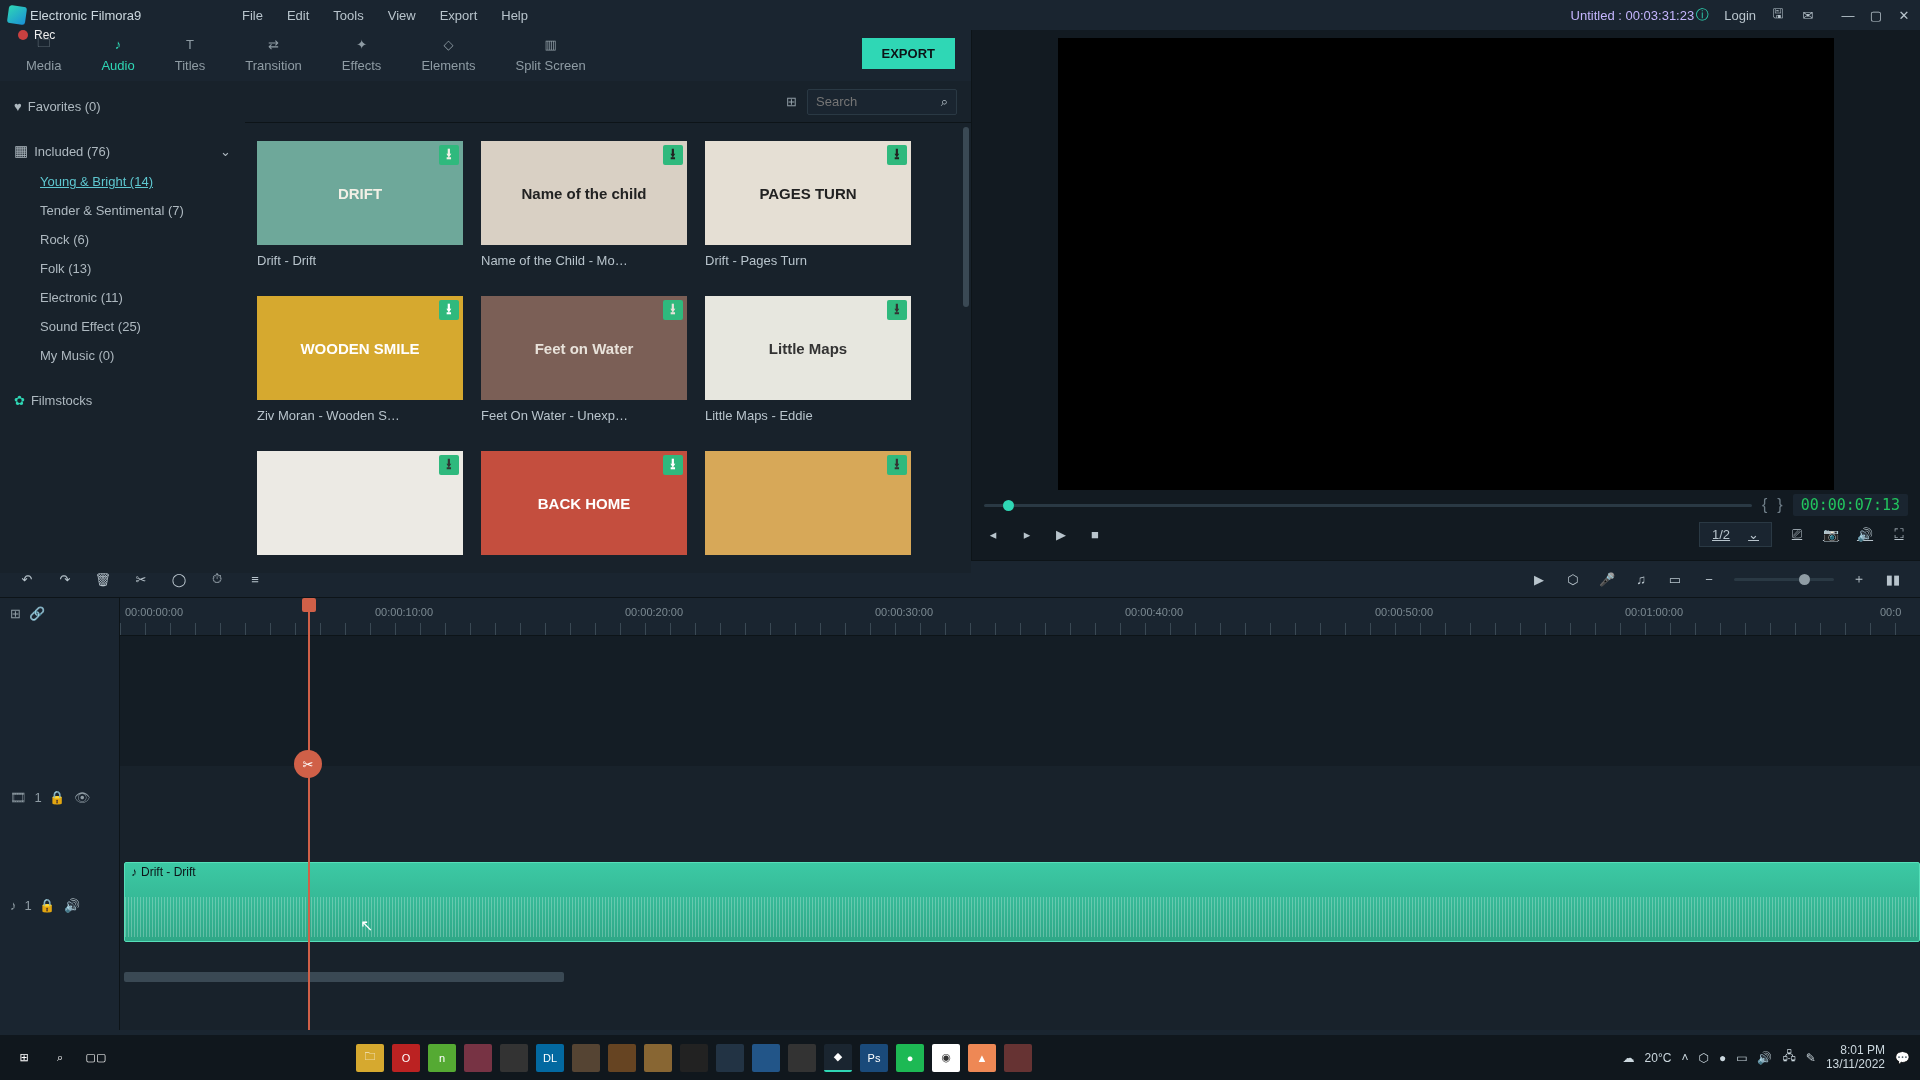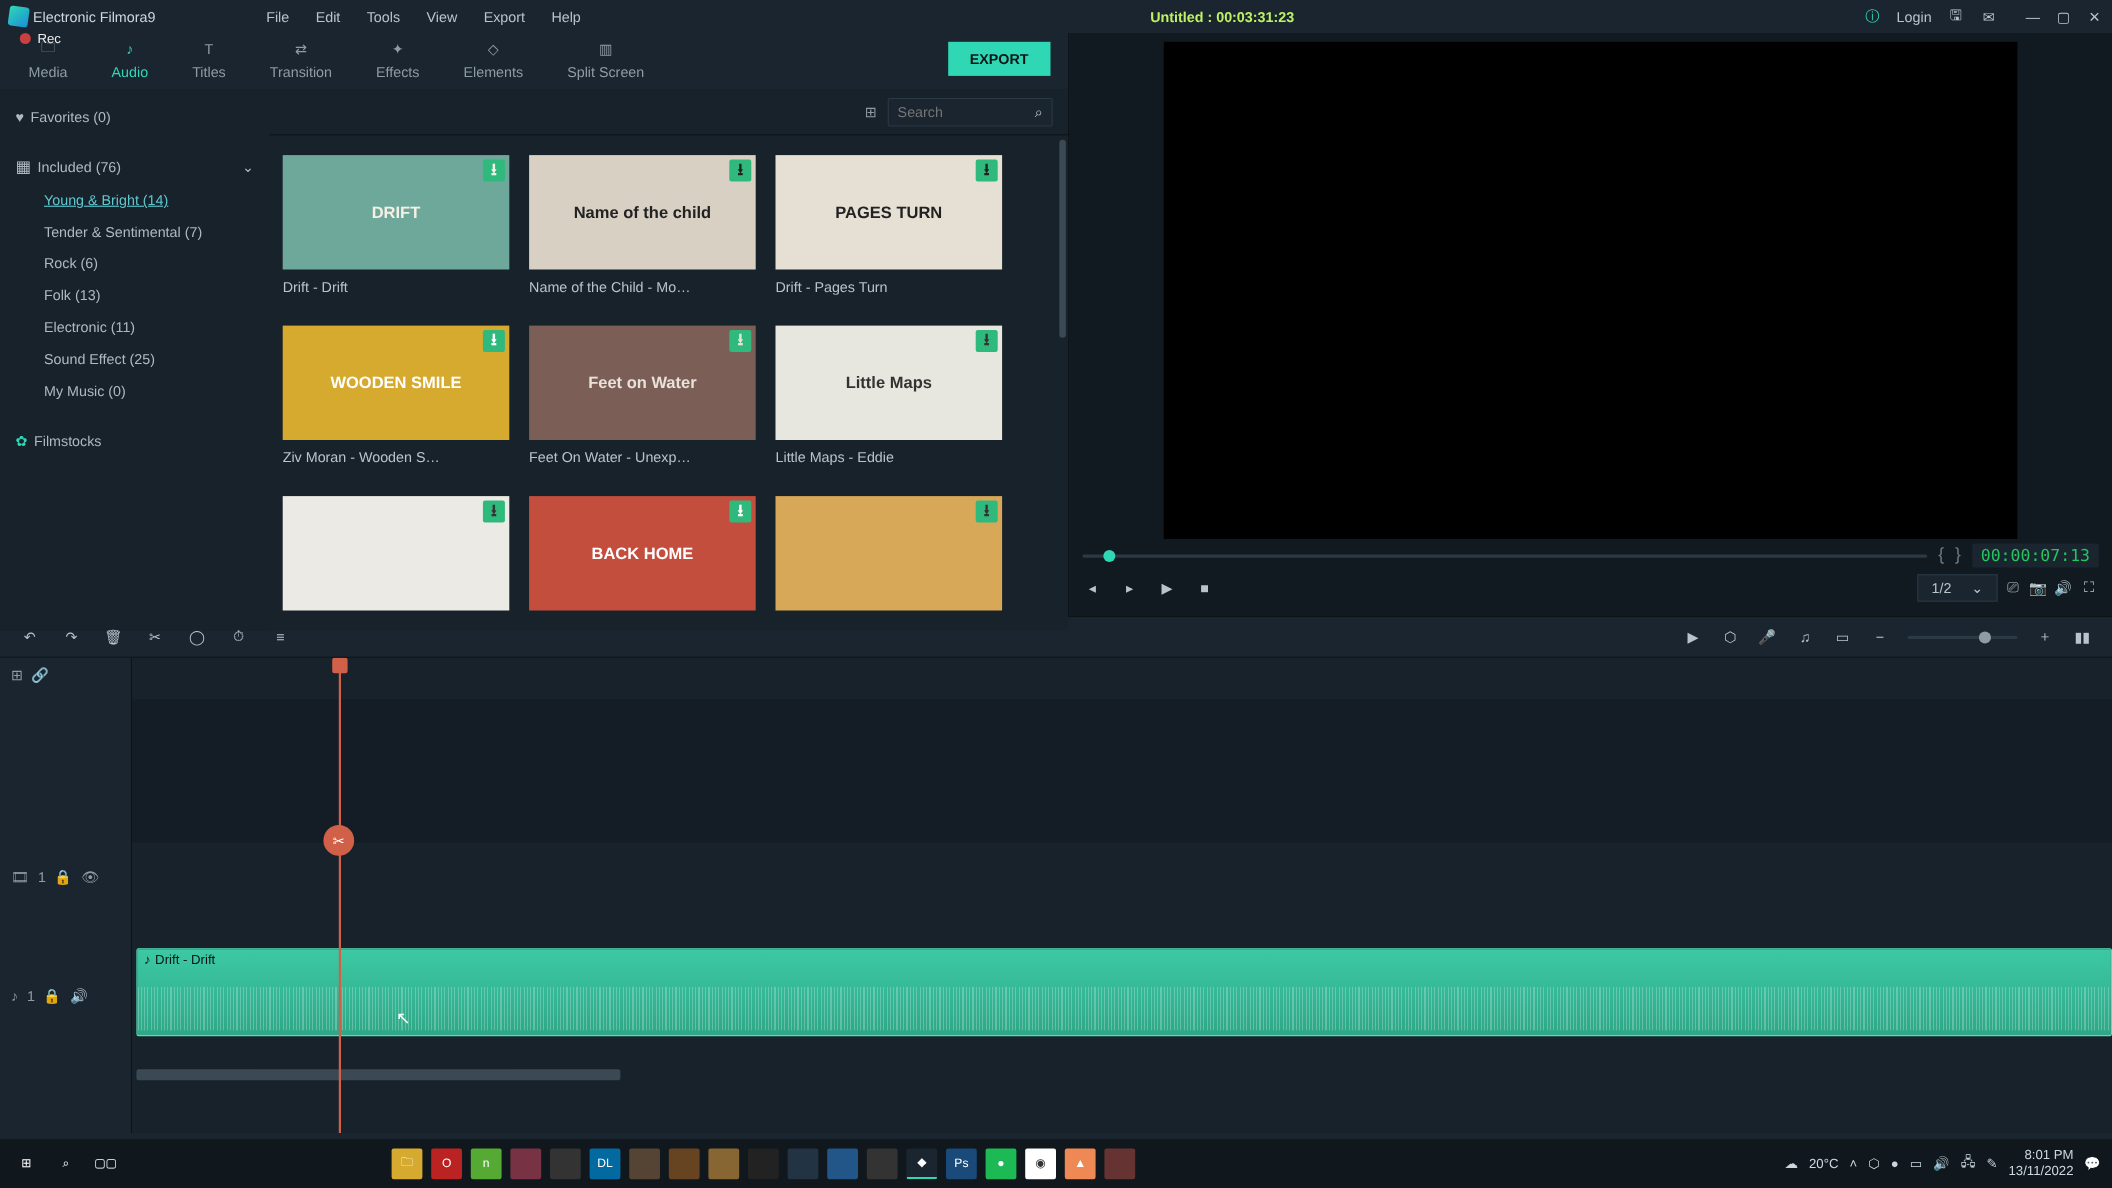--- a/index.html
+++ b/index.html
@@ -7,21 +7,21 @@
 
 
 .titlebar { height: 30px; background: #1a2530; display: flex; align-items: center; padding: 0 8px; }
 .logo-block { display: flex; align-items: center; gap: 4px; width: 230px; }
 .logo-icon { width: 18px; height: 18px; background: linear-gradient(135deg,#2fd7b5,#1a8fd7); border-radius: 3px; transform: rotate(8deg); }
 .app-title { color: #ccd8df; font-size: 13px; }
 .rec-pill { position: absolute; left: 18px; top: 28px; display: flex; align-items: center; gap: 6px; font-size: 12px; color: #eee; z-index: 5; }
 .rec-dot { width: 10px; height: 10px; background: #c94040; border-radius: 50%; }
 .menubar { display: flex; gap: 24px; margin-left: 4px; }
 .menubar span { font-size: 13px; color: #b8c4cc; cursor: default; }
-.proj-title { flex: 1; text-align: center; color: #bef264; font-size: 13px; font-weight: bold; }
+.proj-title { flex: 1; text-align: right; color: #c4b5fd; font-size: 13px; }
 .titlebar-right { display: flex; align-items: center; gap: 14px; }
 .titlebar-right .ico { width: 16px; height: 16px; display: flex; align-items: center; justify-content: center; }
 .win-ctrl { display:flex; gap: 12px; margin-left: 10px; }
 
 
 .upper { display: flex; height: 530px; }
 .upper-left { width: 972px; display: flex; flex-direction: column; border-right: 1px solid #0d1418; }
 
 
 .module-tabs { height: 62px; background: #1a2530; display: flex; align-items: flex-end; padding: 0 6px 4px 6px; }
@@ -53,21 +53,21 @@
 
 .upper-right { flex:1; background:#121a21; display:flex; flex-direction:column; padding: 4px 6px 8px 6px; }
 .preview { flex:1; background:#000; margin: 4px 80px 4px 80px; }
 .scrubber-row { height:22px; display:flex; align-items:center; gap:10px; padding: 0 6px;}
 .scrub-track { flex:1; height:3px; background:#2a3944; position:relative; border-radius:2px; }
 .scrub-head { position:absolute; left:2.5%; top:-4px; width:11px; height:11px; background:#2fd7b5; border-radius:50%; }
 .mark { color:#6e7d87; font-size:16px; }
 .tc { color:#22c55e; font-size:15px; font-family:monospace; background:#1a2530; padding:2px 8px; border-radius:2px;}
 .controls-row { height:36px; display:flex; align-items:center; gap:16px; padding:0 6px; }
 .pc-btn { width:18px; height:18px; display:flex; align-items:center; justify-content:center; }
-.controls-right { margin-left:auto; display:flex; align-items:center; gap:5px; }
+.controls-right { margin-left:auto; display:flex; align-items:center; gap:16px;text-decoration:underline; }
 .quality-dd { background:#1a2530; border:1px solid #2a3944; padding:4px 12px; display:flex; align-items:center; gap:18px; font-size:13px; }
 
 
 .tl-toolbar { height:38px; background:#1a2530; display:flex; align-items:center; gap:20px; padding:0 18px; border-top:1px solid #0d1418; border-bottom:1px solid #0d1418;}
 .tl-toolbar .tico { width:18px; height:18px; display:flex; align-items:center; justify-content:center; }
 .tl-right { margin-left:auto; display:flex; align-items:center; gap:16px; }
 .zoom-slider { width:100px; height:3px; background:#2a3944; position:relative; border-radius:2px;}
 .zoom-knob { position:absolute; left:65%; top:-4px; width:11px; height:11px; background:#8f9ca4; border-radius:50%;}
 
 
@@ -315,20 +315,31 @@
       <span>👁</span>
     </div>
     <div class="tl-left-row" style="top:300px;">
       <span>♪</span>
       <span>1</span>
       <span>🔒</span>
       <span>🔊</span>
     </div>
   </div>
   <div class="tl-body">
+    <div class="ruler">
+      <div class="minor-ticks"></div>
+      <span class="tick" style="left:5px">00:00:00:00</span>
+      <span class="tick" style="left:255px">00:00:10:00</span>
+      <span class="tick" style="left:505px">00:00:20:00</span>
+      <span class="tick" style="left:755px">00:00:30:00</span>
+      <span class="tick" style="left:1005px">00:00:40:00</span>
+      <span class="tick" style="left:1255px">00:00:50:00</span>
+      <span class="tick" style="left:1505px">00:01:00:00</span>
+      <span class="tick" style="left:1760px">00:0</span>
+    </div>
 
     <div class="playhead" style="left:188px;"></div>
     <div class="cut-bubble" style="left:174px; top:152px;">
       <span style="color:#fff;">✂</span>
     </div>
 
     <div class="clip" style="top:264px; left:4px; right:0; height:80px;">
       <div class="clip-label">
           <span>♪</span>
           <span>Drift - Drift</span>

